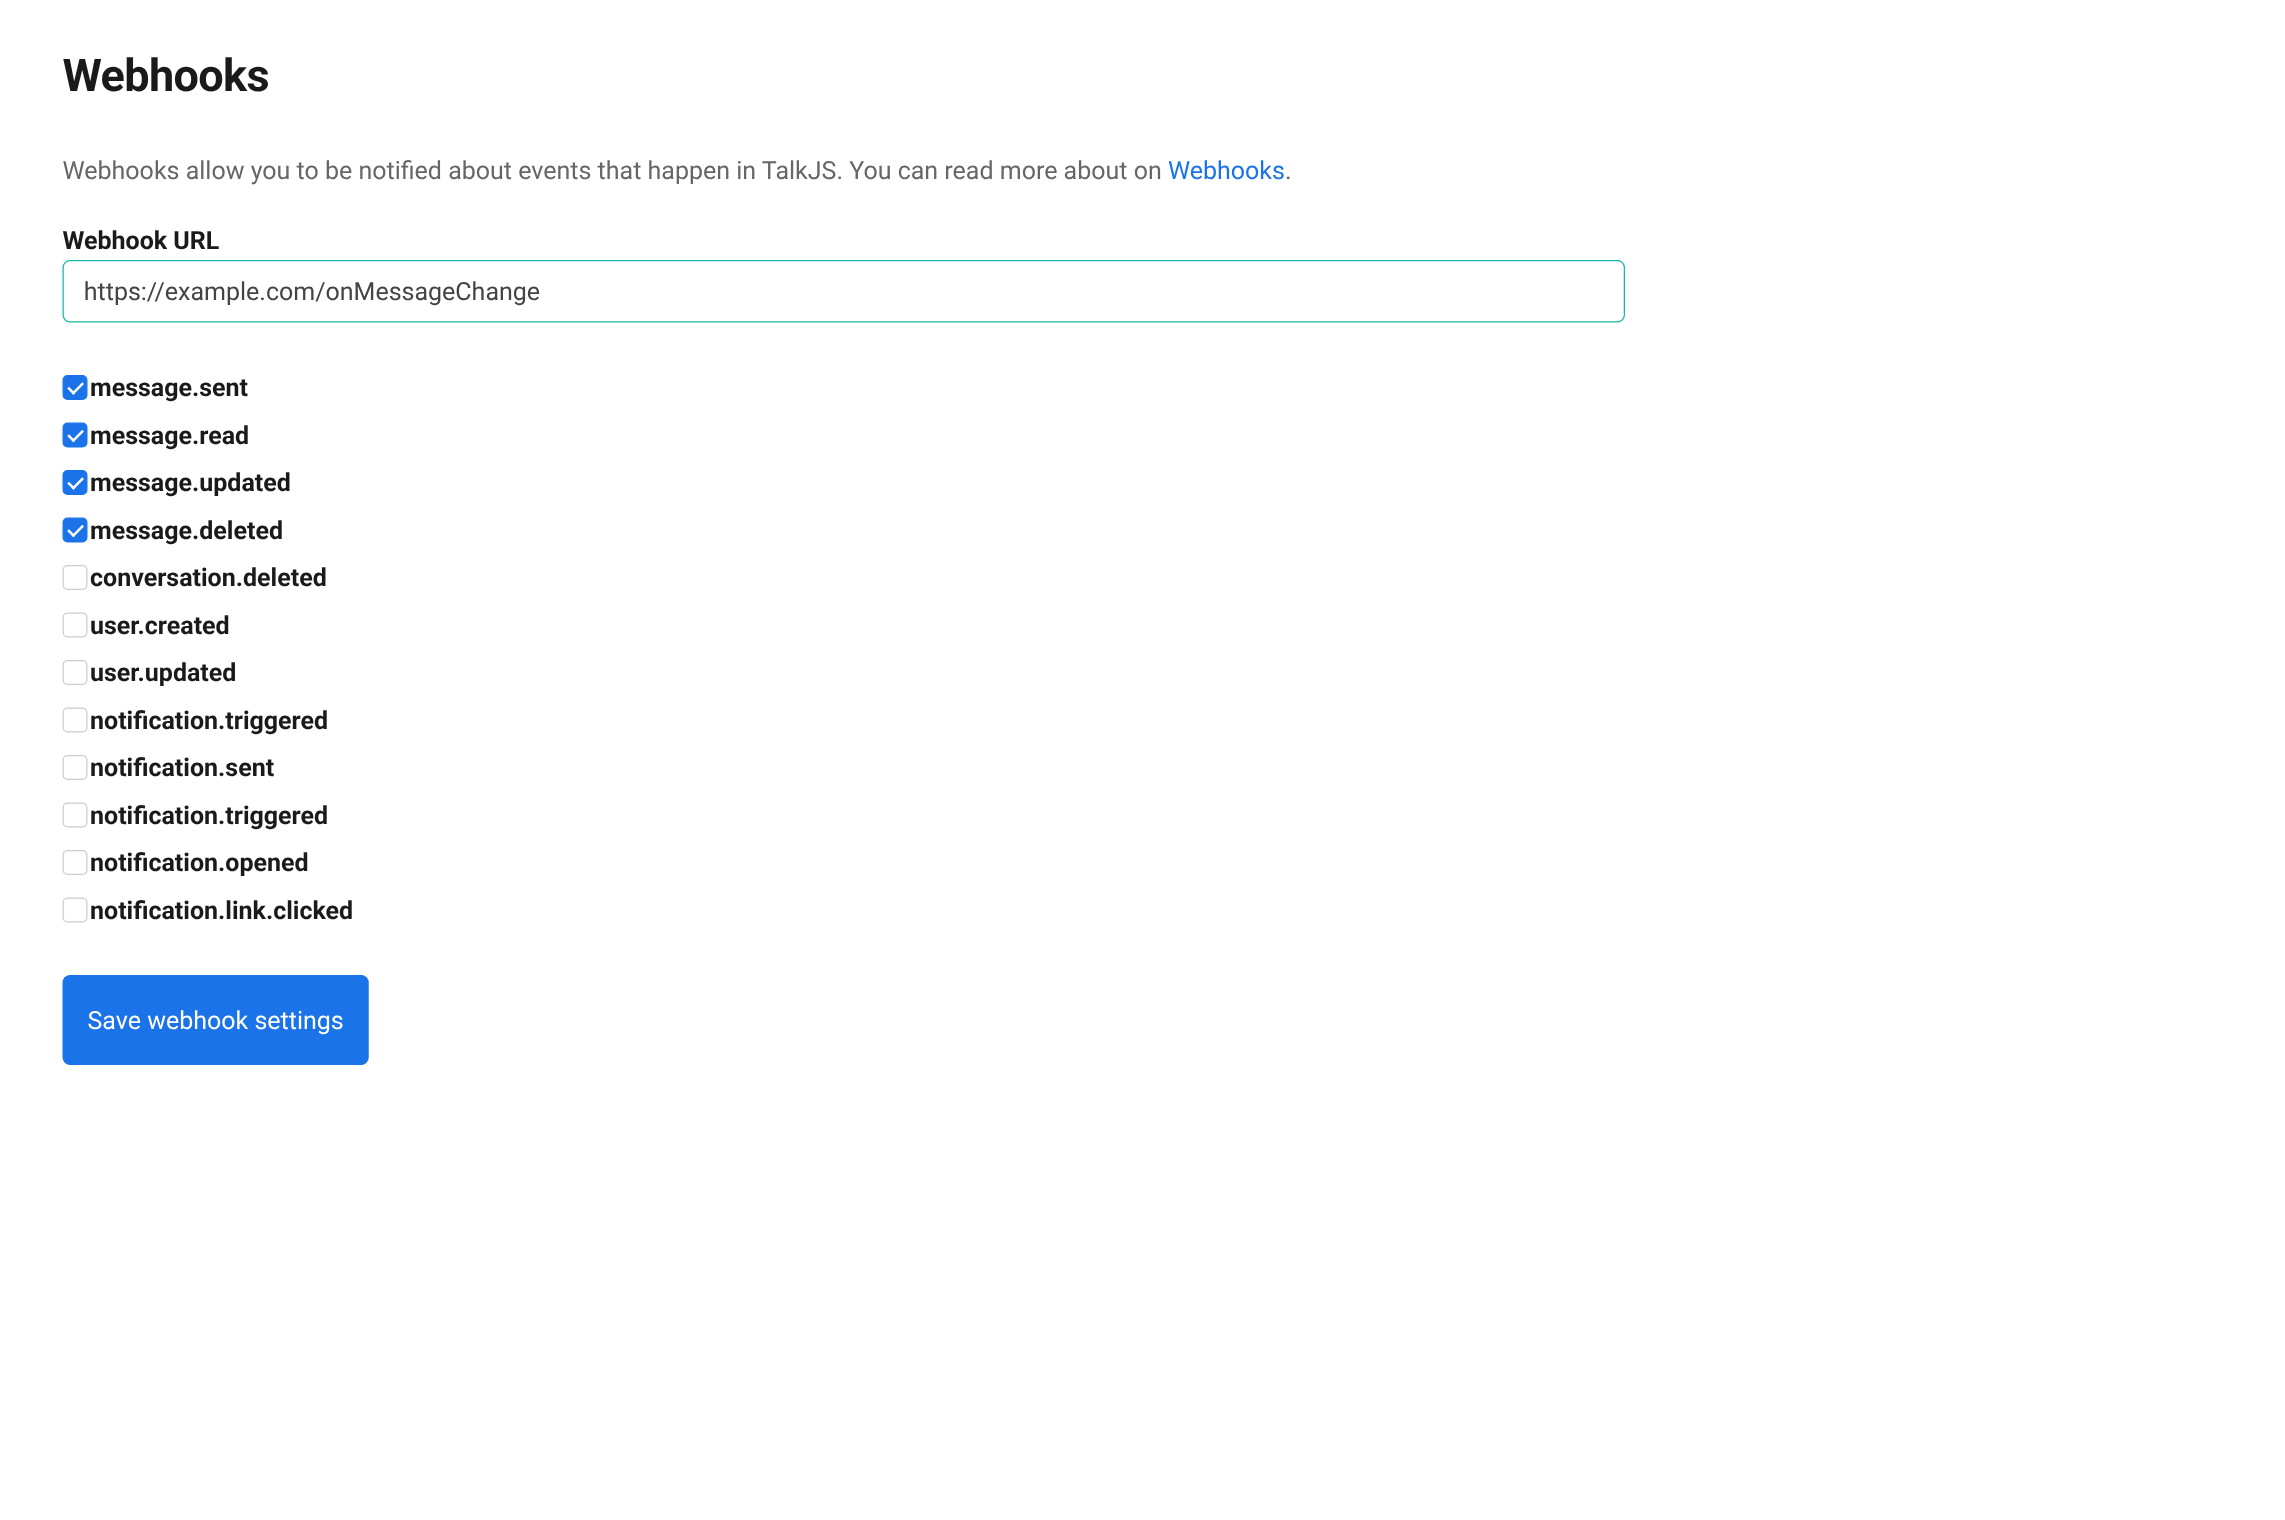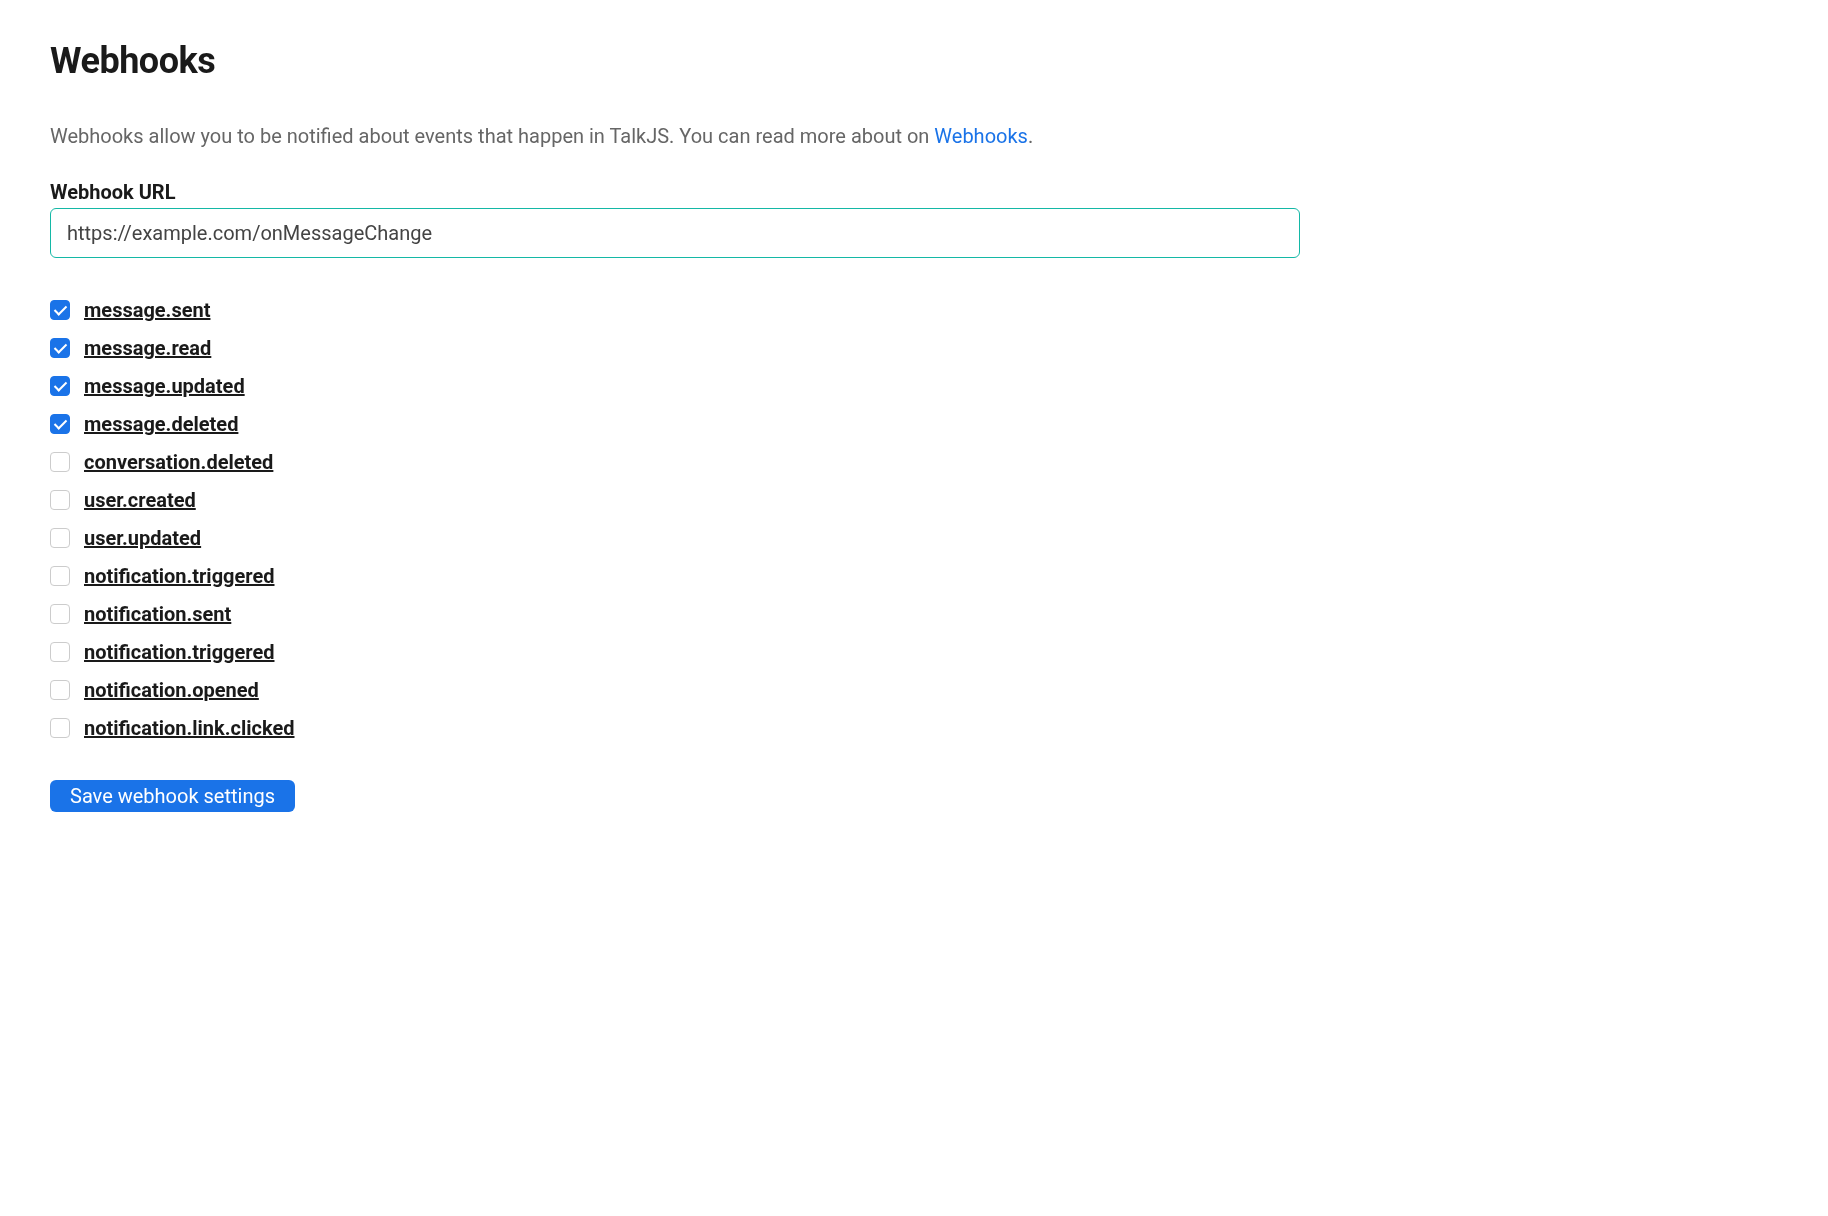--- a/index.html
+++ b/index.html
@@ -53,22 +53,21 @@
     }
     .checkbox-list {
       display: flex;
       flex-direction: column;
       gap: 14px;
       margin-bottom: 40px;
     }
     .checkbox-row {
       display: flex;
       align-items: center;
-      gap: 14px;
-      text-decoration: underline;
+      gap: 2px;
     }
     .checkbox-input {
       width: 20px;
       height: 20px;
       border-radius: 4px;
       border: 1.5px solid #cccccc;
       background: #ffffff;
       appearance: none;
       -webkit-appearance: none;
       cursor: pointer;
@@ -95,21 +94,21 @@
       font-weight: 700;
       color: #1a1a1a;
       cursor: pointer;
       user-select: none;
     }
     .save-button {
       background: #1a73e8;
       color: #ffffff;
       font-size: 20px;
       font-weight: 400;
-      padding: 4px 20px;
+      padding: 24px 20px;
       border: none;
       border-radius: 6px;
       cursor: pointer;
       font-family: inherit;
     }
   </style>
 </head>
 <body>
 
 

